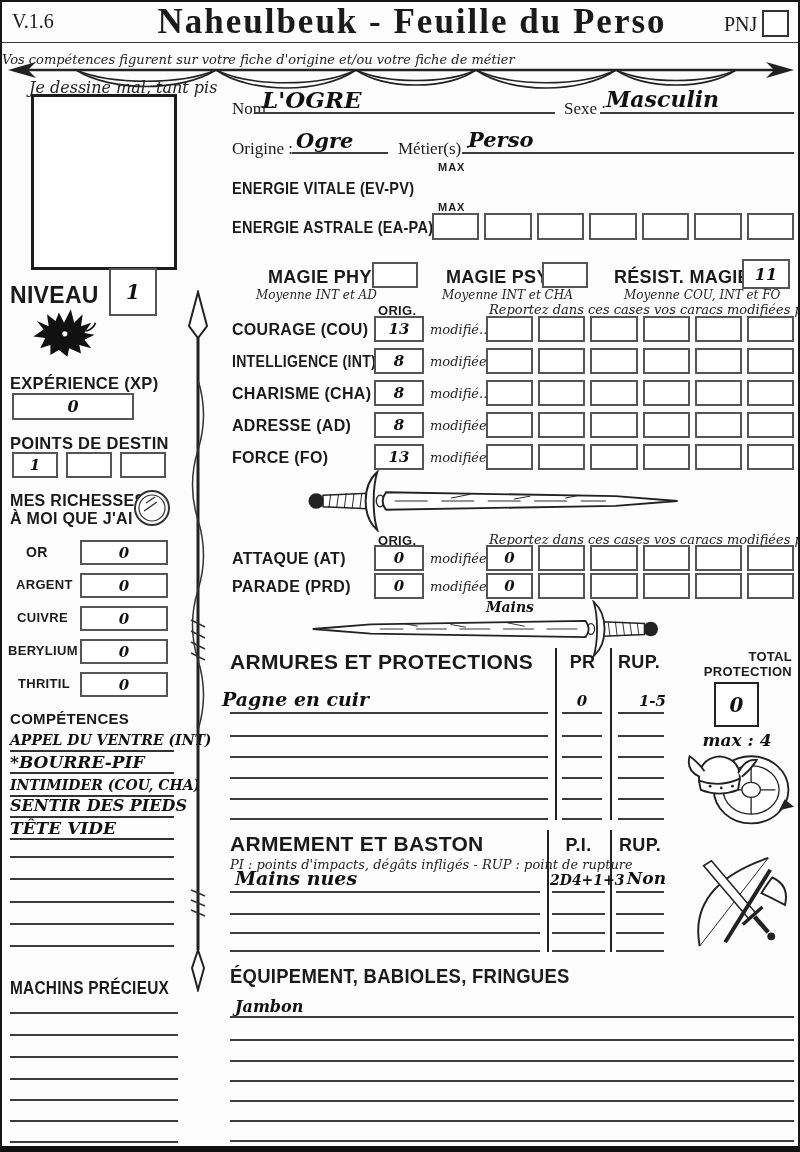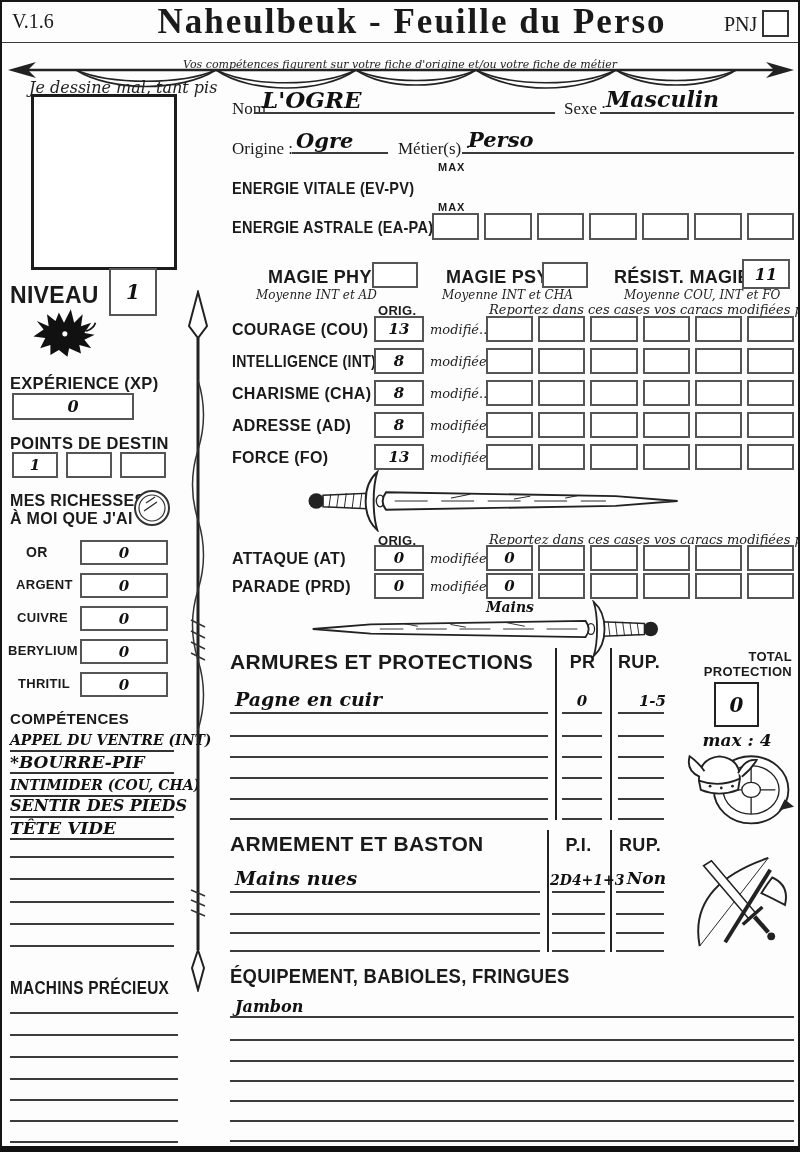--- a/index.html
+++ b/index.html
@@ -25,21 +25,21 @@
 </head>
 <body>
 
 <div id="page">
 
   <div class="abs serif" style="left:10px;top:8px;font-size:20px;">V.1.6</div>
   <div class="abs serif" style="left:110px;top:0px;width:600px;text-align:center;font-size:35px;font-weight:bold;letter-spacing:2px;">Naheulbeuk - Feuille du Perso</div>
   <div class="abs serif" style="left:722px;top:11px;font-size:20px;">PNJ</div>
   <div class="abs" style="left:760px;top:8px;width:23px;height:23px;border:2px solid #333;background:#fff;"></div>
   <div class="wline" style="left:0;top:40px;width:796px;border-bottom-width:1px;"></div>
-  <div class="abs hint" style="left:0;top:56px;width:796px;text-align:center;font-size:11px;">Vos compétences figurent sur votre fiche d'origine et/ou votre fiche de métier</div>
+  <div class="abs hint" style="left:0;top:50px;width:796px;text-align:left;font-size:13px;">Vos compétences figurent sur votre fiche d'origine et/ou votre fiche de métier</div>
 
   <div class="abs" style="left:4px;top:56px;">
     <svg width="790" height="34" viewBox="0 0 790 34">
       <line x1="16" y1="12" x2="774" y2="12" stroke="#222" stroke-width="2.5"></line>
       <polygon points="2,12 30,4 22,12 30,20" fill="#222"></polygon>
       <polygon points="788,12 760,4 768,12 760,20" fill="#222"></polygon>
       <g stroke="#222" stroke-width="1.6" fill="none">
         <path d="M70,12 C105,34 175,34 210,12"></path>
           <path d="M70,12 C105,27 175,27 210,12"></path>
         <path d="M210,12 C245,36 315,36 350,12"></path>
@@ -325,21 +325,21 @@
       </g>
     </svg>
   </div>
 
   <div class="abs blab" style="left:228px;top:648px;font-size:21px;">ARMURES ET PROTECTIONS</div>
   <div class="abs blab" style="left:553px;top:650px;width:55px;text-align:center;font-size:18px;">PR</div>
   <div class="abs blab" style="left:608px;top:650px;width:58px;text-align:center;font-size:18px;">RUP.</div>
   <div class="vline" style="left:553px;top:646px;height:172px;"></div>
   <div class="vline" style="left:608px;top:646px;height:172px;"></div>
 
-  <div class="abs hand" style="left:233px;top:686px;font-size:19px;">Pagne en cuir</div>
+  <div class="abs hand" style="left:220px;top:686px;font-size:19px;">Pagne en cuir</div>
   <div class="wline" style="left:228px;top:710px;width:318px;"></div>
   <div class="abs hand" style="left:558px;top:690px;width:44px;text-align:center;font-size:15px;">0</div>
   <div class="wline" style="left:560px;top:710px;width:40px;"></div>
   <div class="abs hand" style="left:612px;top:690px;width:52px;text-align:right;font-size:15px;">1-5</div>
   <div class="wline" style="left:616px;top:710px;width:46px;"></div>
 
   <div class="wline" style="left:228px;top:733px;width:318px;"></div>
     <div class="wline" style="left:560px;top:733px;width:40px;"></div>
     <div class="wline" style="left:616px;top:733px;width:46px;"></div>
   <div class="wline" style="left:228px;top:754px;width:318px;"></div>
@@ -376,20 +376,21 @@
         <circle cx="40" cy="42" r="1.5" fill="#222"></circle>
         <circle cx="52" cy="40" r="1.5" fill="#222"></circle>
     </svg>
   </div>
 
   <div class="abs blab" style="left:228px;top:830px;font-size:21px;">ARMEMENT ET BASTON</div>
   <div class="abs blab" style="left:545px;top:833px;width:63px;text-align:center;font-size:18px;">P.I.</div>
   <div class="abs blab" style="left:608px;top:833px;width:60px;text-align:center;font-size:18px;">RUP.</div>
   <div class="vline" style="left:545px;top:828px;height:122px;"></div>
   <div class="vline" style="left:608px;top:828px;height:122px;"></div>
+  <div class="abs hint" style="left:228px;top:855px;font-size:13px;">PI : points d'impacts, dégâts infligés - RUP : point de rupture</div>
 
   <div class="abs hand" style="left:233px;top:865px;font-size:19px;">Mains nues</div>
   <div class="wline" style="left:228px;top:889px;width:310px;"></div>
   <div class="abs hand" style="left:548px;top:870px;width:57px;text-align:center;font-size:14px;">2D4+1+3</div>
   <div class="wline" style="left:550px;top:889px;width:53px;"></div>
   <div class="abs hand" style="left:612px;top:866px;width:52px;text-align:right;font-size:17px;">Non</div>
   <div class="wline" style="left:614px;top:889px;width:48px;"></div>
 
   <div class="wline" style="left:228px;top:911px;width:310px;"></div>
     <div class="wline" style="left:550px;top:911px;width:53px;"></div>

